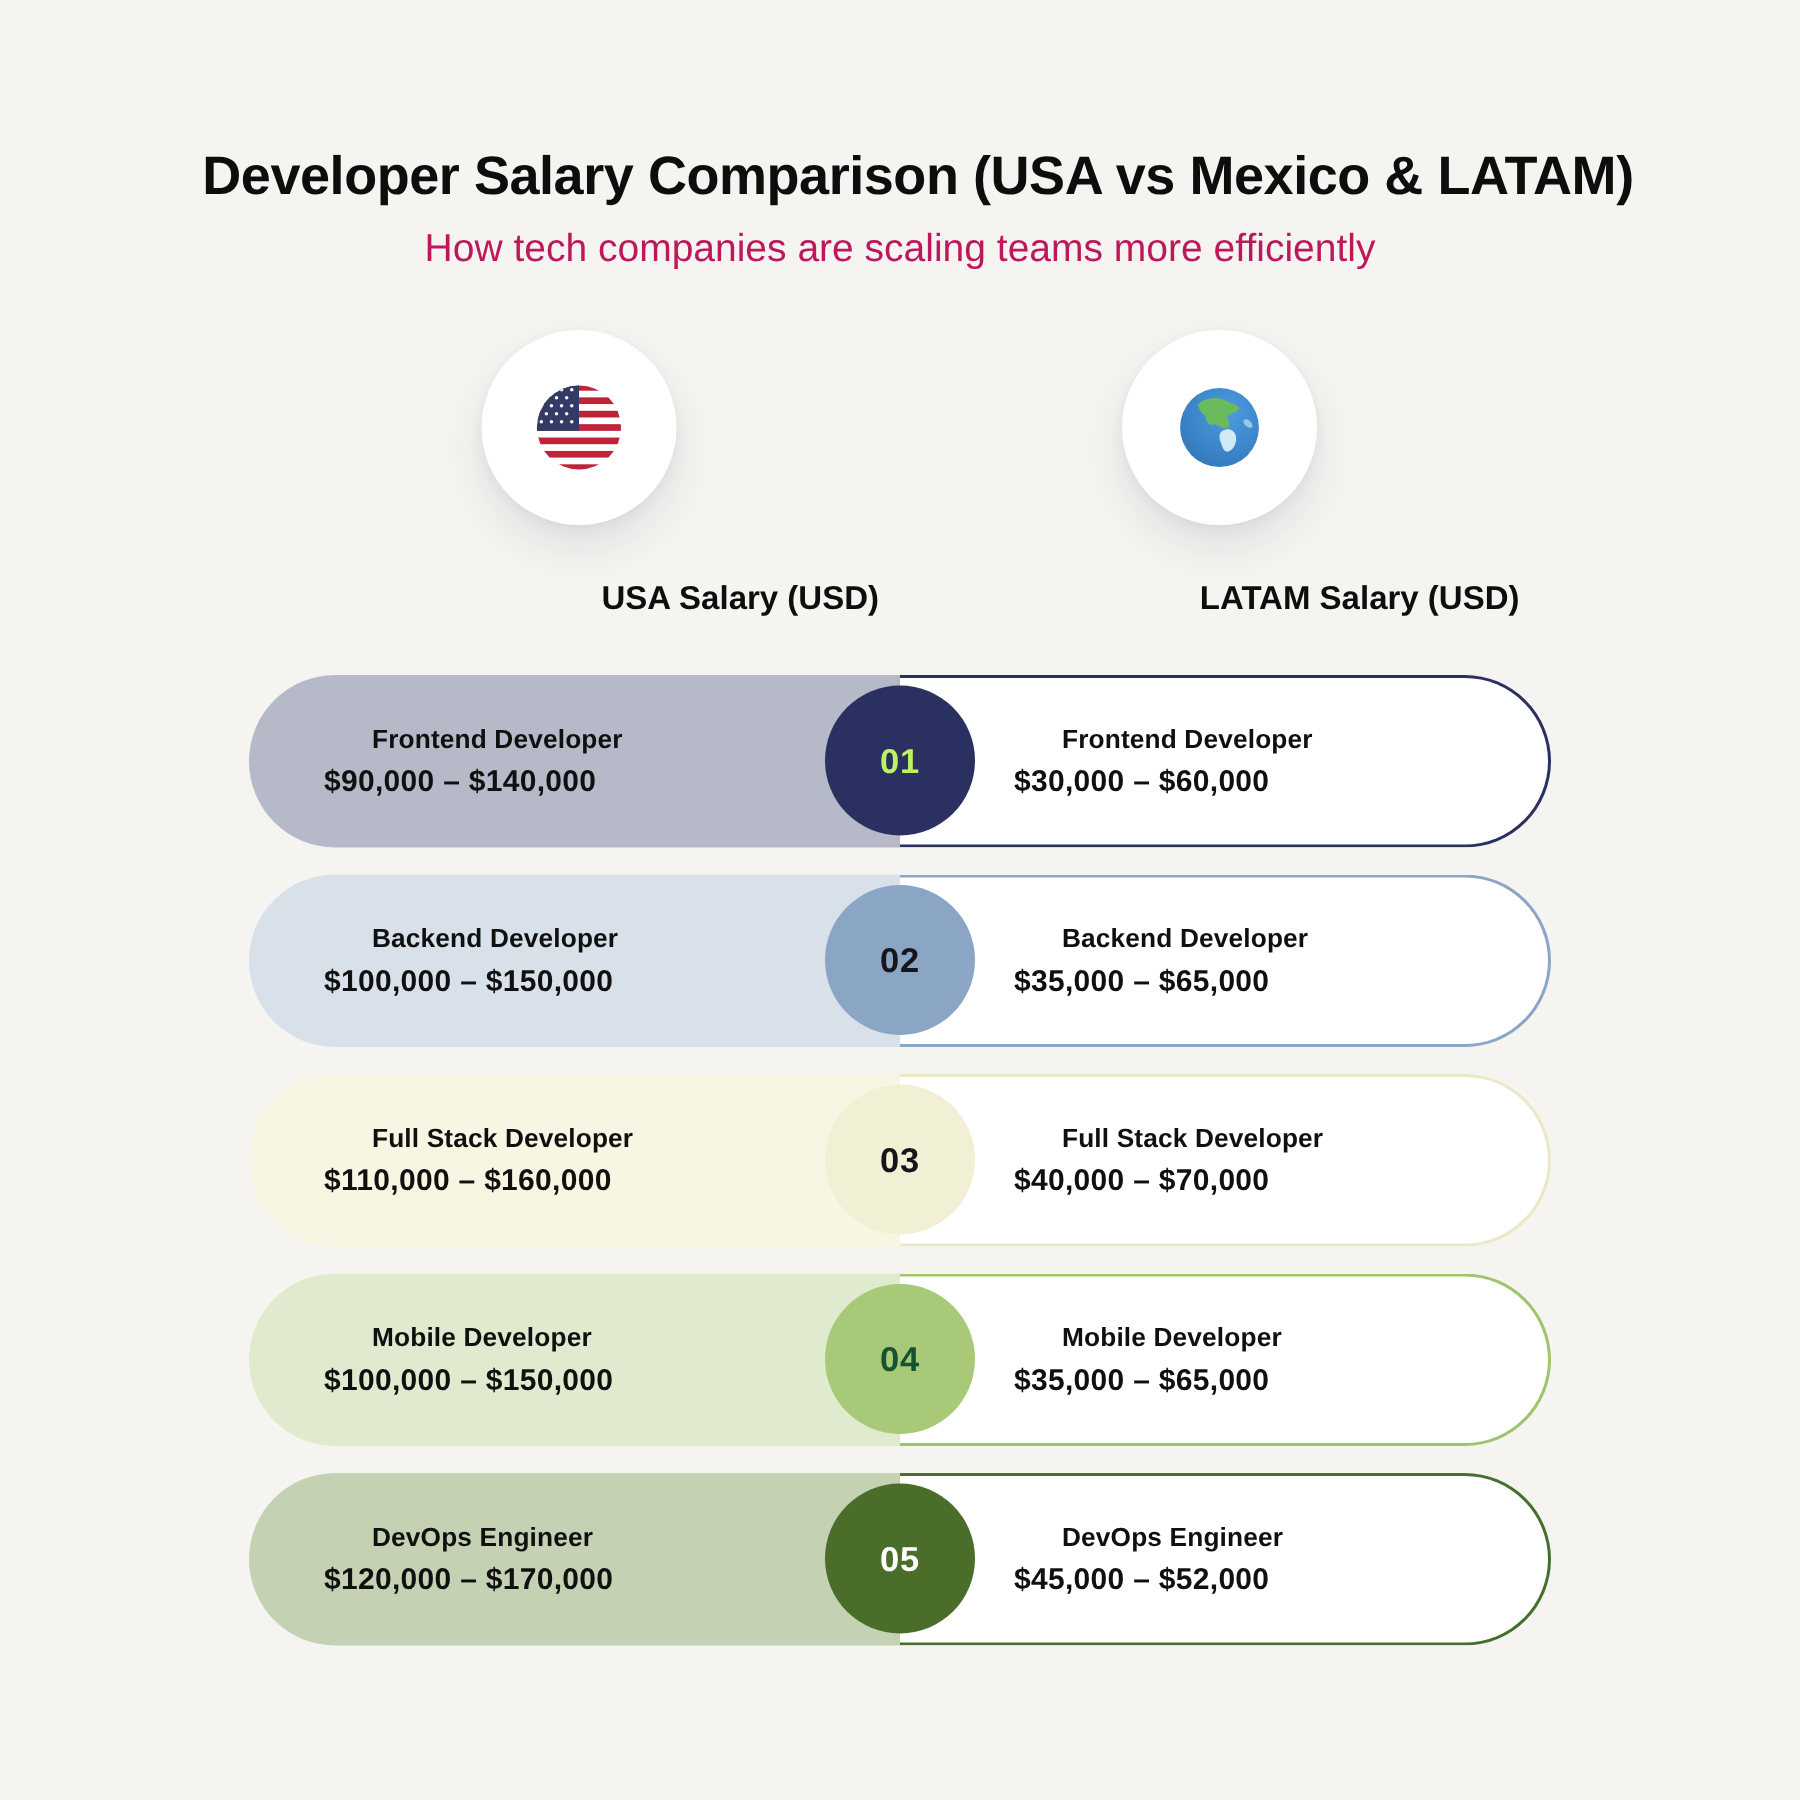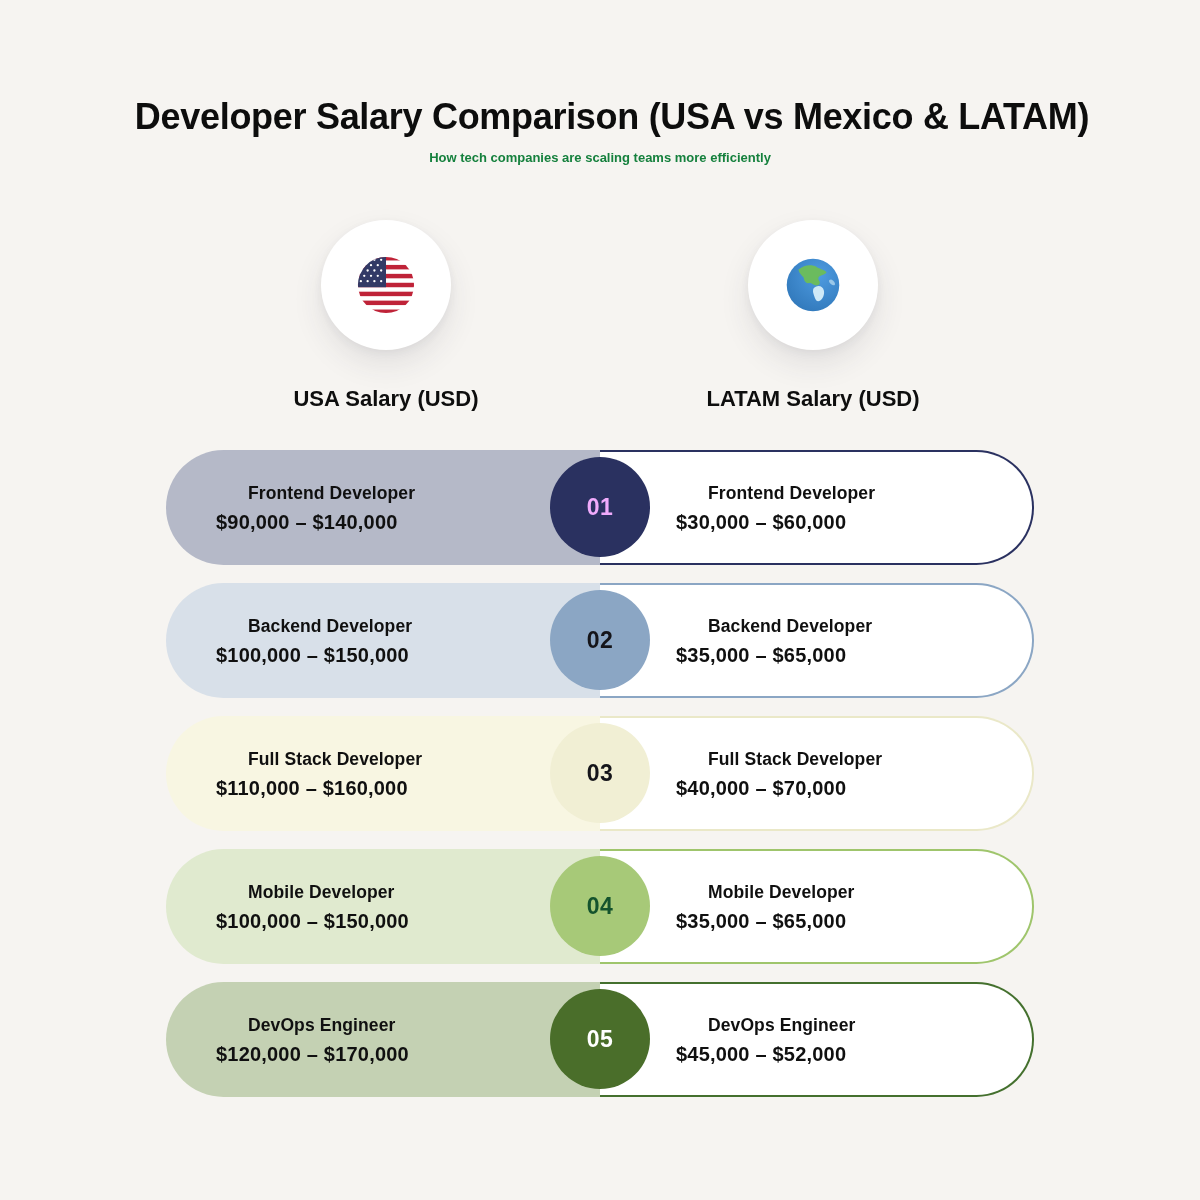--- a/index.html
+++ b/index.html
@@ -10,34 +10,34 @@
     font-family:"Liberation Sans", sans-serif;
     overflow:hidden;
   }
   .title {
     position:absolute; top:84px; left:0; width:100%;
     text-align:center; font-size:36px; font-weight:700;
     letter-spacing:-0.3px; color:#0d0d0d; margin:12px;
   }
   .subtitle {
     position:absolute; top:150px; left:0; width:100%;
-    text-align:center; font-size:13px; font-weight:700;
-    color:#15803d; margin:0;
+    text-align:center; font-size:26px; font-weight:400;
+    color:#be185d; margin:0;
   }
   .badge {
     position:absolute; top:220px; width:130px; height:130px;
     background:#ffffff; border-radius:50%;
     box-shadow:0 14px 30px rgba(50,50,70,0.10), 0 3px 8px rgba(50,50,70,0.06);
     display:flex; align-items:center; justify-content:center;
   }
   .badge.usa { left:321px; }
   .badge.latam { left:748px; }
   .col-head {
     position:absolute; top:386px; width:400px;
-    text-align:center; font-size:22px; font-weight:700; color:#0e0e0e;
+    text-align:right; font-size:22px; font-weight:700; color:#0e0e0e;
   }
   .col-head.usa { left:186px; }
   .col-head.latam { left:613px; }
   .rows { position:absolute; left:166px; top:450px; width:868px; }
   .row { position:relative; height:115px; margin-bottom:18px; }
   .pill-left {
     position:absolute; left:0; top:0; width:434px; height:115px;
     border-radius:58px 0 0 58px;
   }
   .pill-right {
@@ -129,21 +129,21 @@
         <div class="role">Frontend Developer</div>
         <div class="range">$90,000 – $140,000</div>
       </div>
     </div>
     <div class="pill-right" style="border-color: rgb(42, 49, 96);">
       <div class="pill-text">
         <div class="role">Frontend Developer</div>
         <div class="range">$30,000 – $60,000</div>
       </div>
     </div>
-    <div class="num-badge" style="background: rgb(42, 49, 96); color: #f0abfc;">
+    <div class="num-badge" style="background: rgb(42, 49, 96); color: #bef264;">
       <span>01</span>
     </div>
   </div>
       <div class="row">
     <div class="pill-left" style="background: rgb(216, 224, 233);">
       <div class="pill-text">
         <div class="role">Backend Developer</div>
         <div class="range">$100,000 – $150,000</div>
       </div>
     </div>

